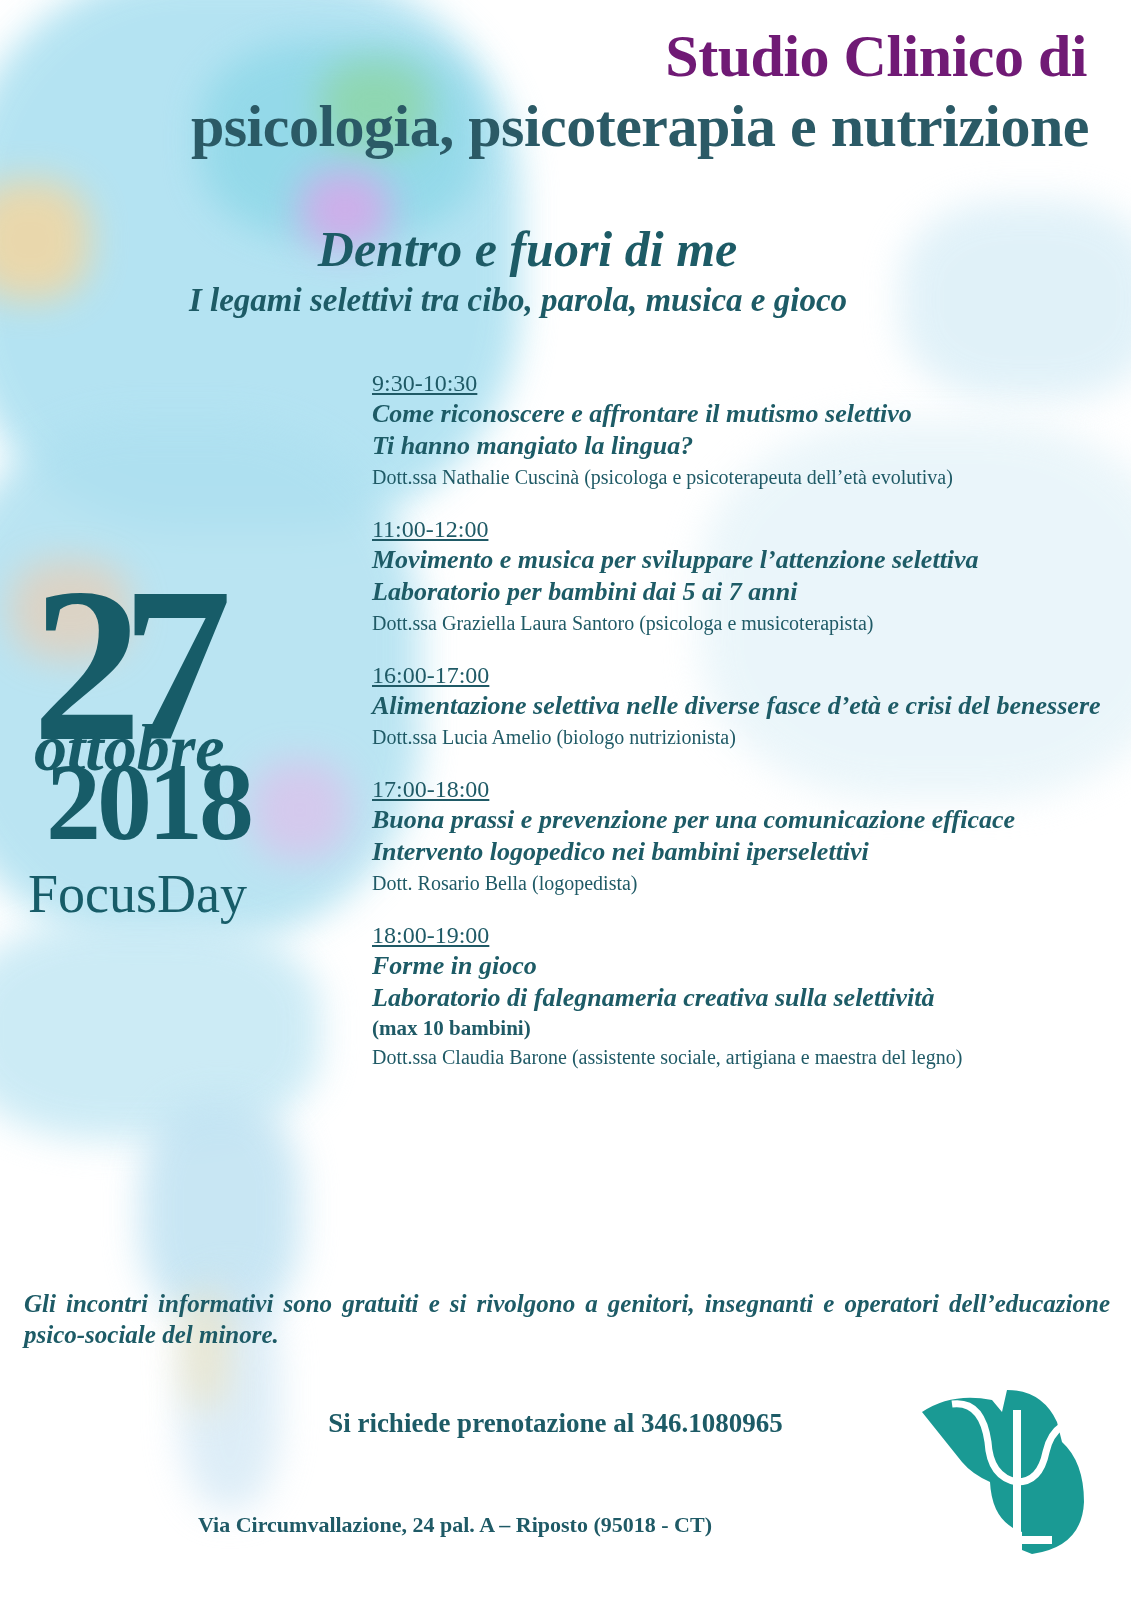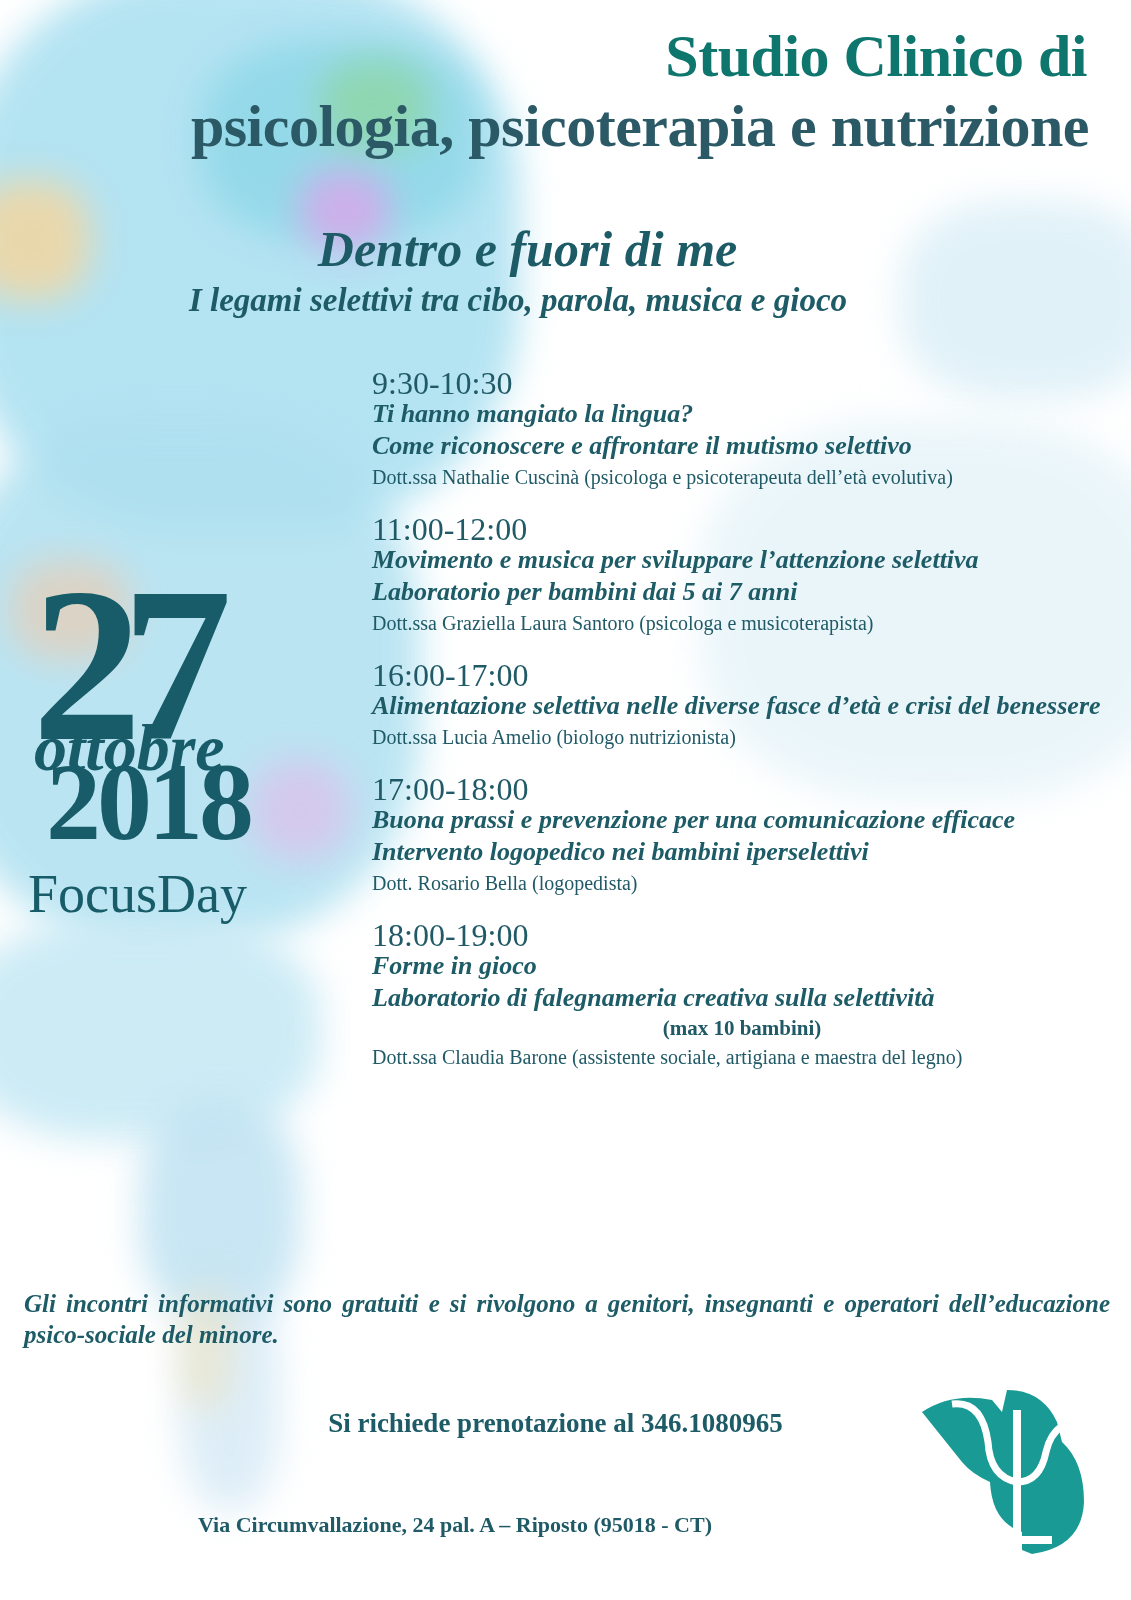--- a/index.html
+++ b/index.html
@@ -1,30 +1,30 @@
 <!DOCTYPE html>
 <html><head>
 <meta charset="utf-8">
 <style>
   html, body { margin:0; padding:0; }
   body { width:1131px; height:1600px; position:relative; overflow:hidden; background:#ffffff; font-family:"Liberation Serif","DejaVu Serif",serif; color:#1f5a66; }
   .bg { position:absolute; inset:0; z-index:0; overflow:hidden; }
   .blob { position:absolute; filter:blur(18px); opacity:0.85; border-radius:40%; }
   .content { position:absolute; inset:0; z-index:1; }
-  .title1 { position:absolute; right:44px; top:22px; font-size:60px; font-weight:bold; color:#0f766e; letter-spacing:-0.5px; }
+  .title1 { position:absolute; right:44px; top:22px; font-size:60px; font-weight:bold; color:#701a75; letter-spacing:-0.5px; }
   .title2 { position:absolute; right:42px; top:92px; font-size:60px; font-weight:bold; color:#2b5a66; letter-spacing:-0.5px; white-space:nowrap; }
   .subtitle { position:absolute; left:0; width:1131px; text-align:center; top:220px; font-size:50px; font-style:italic; font-weight:bold; color:#1d5b66;padding-left:20px; }
   .subtitle span { position:relative; left:-58px; }
   .tagline { position:absolute; left:0; width:1044px; text-align:center; top:282px; font-size:33px; font-style:italic; font-weight:bold; color:#1d5b66; }
   .tagline span { position:relative; left:-4px; }
   .schedule { position:absolute; left:372px; top:368px; width:740px; }
   .session { margin-bottom:22px; }
-  .time { font-size:32px; color:#1f5a66; line-height:30px; }
+  .time { font-size:24px; color:#1f5a66; line-height:30px;text-decoration:underline; }
   .topic { font-size:26px; font-style:italic; font-weight:bold; color:#1d5b66; line-height:32px; text-align:justify; }
-  .note { font-size:21px; font-weight:bold; color:#1f5a66; line-height:28px;text-align:center; }
+  .note { font-size:21px; font-weight:bold; color:#1f5a66; line-height:28px; }
   .speaker { font-size:20px; color:#1f5a66; line-height:30px; white-space:nowrap; }
   .date-block { position:absolute; left:20px; top:575px; width:320px; height:380px; }
   .day { position:absolute; left:12px; top:-20px; font-size:220px; font-weight:bold; color:#175c68; line-height:1; letter-spacing:-20px; }
   .month { position:absolute; left:14px; top:140px; font-size:66px; font-weight:bold; font-style:italic; color:#175c68; line-height:1; }
   .year { position:absolute; left:26px; top:172px; font-size:110px; font-weight:bold; color:#175c68; line-height:1; letter-spacing:-4px; }
   .focus { position:absolute; left:8px; top:292px; font-size:54px; color:#175c68; line-height:1; }
   .info { position:absolute; left:24px; top:1288px; width:1086px; font-size:25px; font-style:italic; color:#1d5b66; text-align:justify; text-align-last:left; line-height:31px; font-weight:bold; }
   .booking { position:absolute; left:0; width:1131px; text-align:center; top:1408px; font-size:27px; font-weight:bold; color:#1d5b66; }
   .booking span { position:relative; left:-10px; }
   .address { position:absolute; left:0; width:934px; text-align:center; top:1512px; font-size:22px; font-weight:bold; color:#1f5a66; }
@@ -61,22 +61,22 @@
   <div class="date-block">
     <div class="day">27</div>
     <div class="month">ottobre</div>
     <div class="year">2018</div>
     <div class="focus">FocusDay</div>
   </div>
 
   <div class="schedule">
     <div class="session">
       <div class="time">9:30-10:30</div>
+      <div class="topic">Come riconoscere e affrontare il mutismo selettivo</div>
       <div class="topic">Ti hanno mangiato la lingua?</div>
-      <div class="topic">Come riconoscere e affrontare il mutismo selettivo</div>
       <div class="speaker">Dott.ssa Nathalie Cuscinà (psicologa e psicoterapeuta dell’età evolutiva)</div>
     </div>
     <div class="session">
       <div class="time">11:00-12:00</div>
       <div class="topic">Movimento e musica per sviluppare l’attenzione selettiva</div>
       <div class="topic">Laboratorio per bambini dai 5 ai 7 anni</div>
       <div class="speaker">Dott.ssa Graziella Laura Santoro (psicologa e musicoterapista)</div>
     </div>
     <div class="session">
       <div class="time">16:00-17:00</div>

